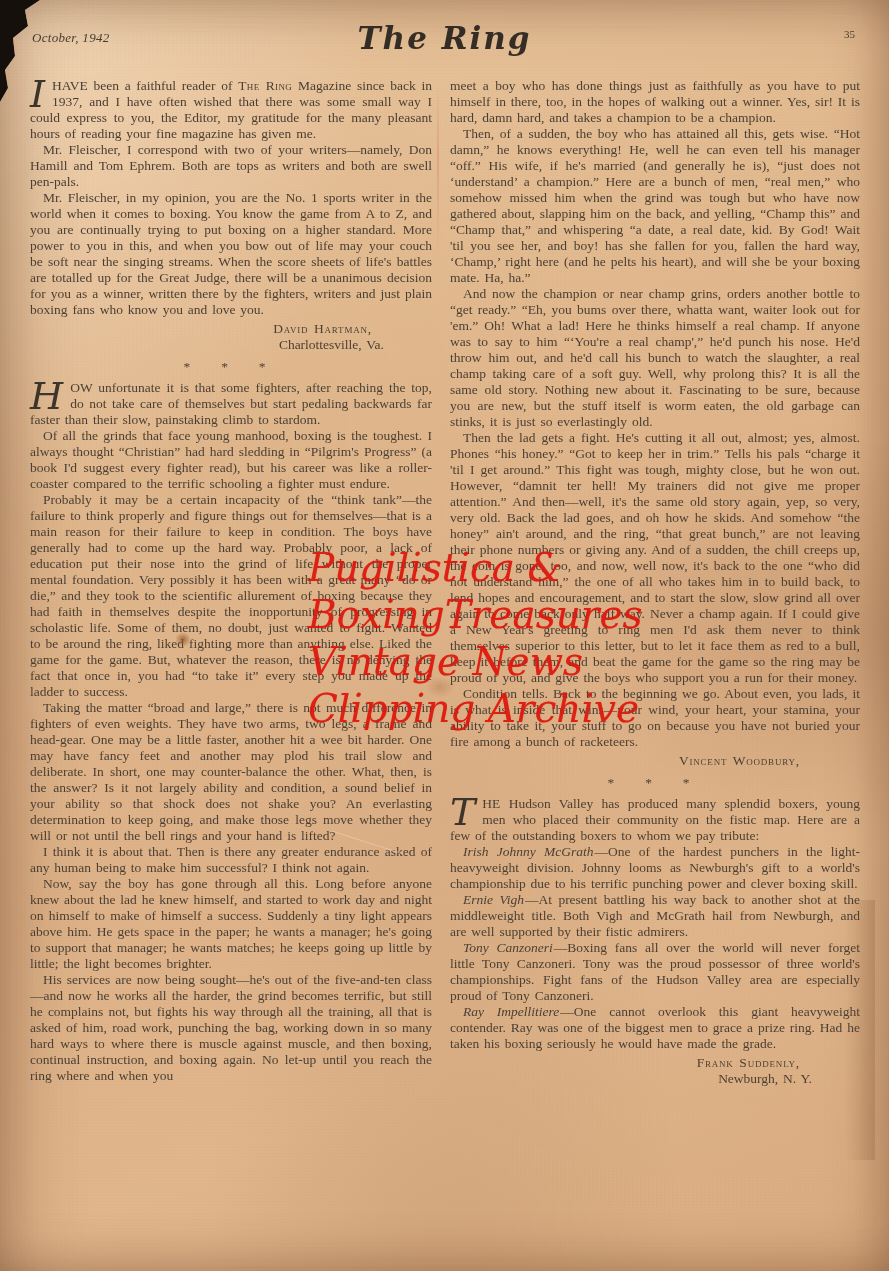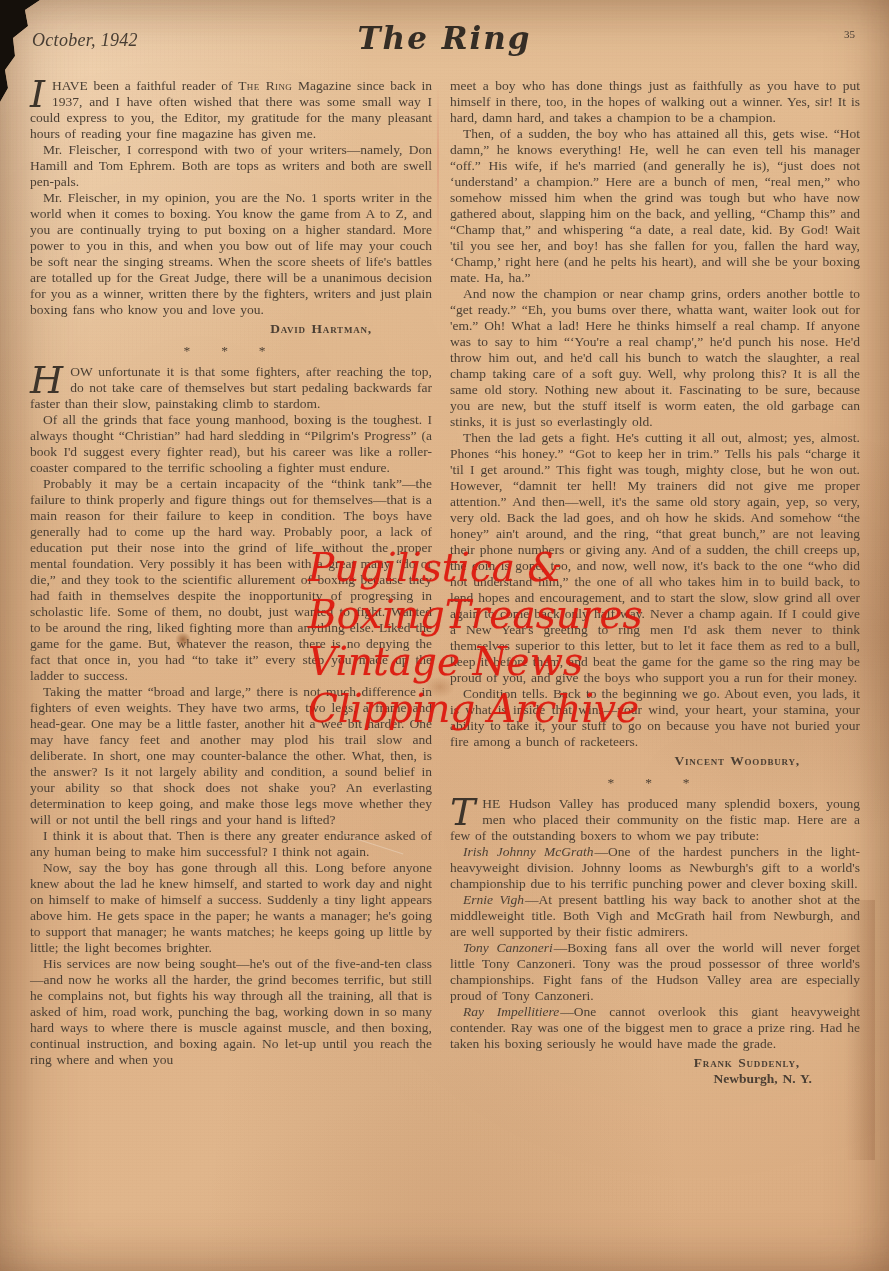--- a/index.html
+++ b/index.html
@@ -30,21 +30,21 @@
   .paper::after{
     content:"";position:absolute;inset:0;pointer-events:none;opacity:.5;
     background:
       repeating-linear-gradient(0deg, rgba(150,95,55,.025) 0 1px, transparent 1px 3px),
       repeating-linear-gradient(90deg, rgba(150,95,55,.02) 0 1px, transparent 1px 4px),
       radial-gradient(circle at 22% 34%, rgba(140,85,45,.06), transparent 38%),
       radial-gradient(circle at 78% 62%, rgba(140,85,45,.05), transparent 42%);
   }
   .header-date{
     position:absolute;left:32px;top:30px;
-    font-style:italic;font-size:18px;color:#473d33;letter-spacing:.3px;
+    font-style:italic;font-size:13px;color:#473d33;letter-spacing:.3px;
   }
   .logo{
     position:absolute;top:20px;left:0;right:0;text-align:center;
     font-family:"DejaVu Serif",serif;font-style:italic;font-weight:bold;
     font-size:31px;color:#342d25;letter-spacing:2px;
   }
   .pageno{
     position:absolute;top:28px;right:34px;
     font-size:11px;color:#473d33;
   }
@@ -59,21 +59,21 @@
   .col p.open{text-indent:0;margin-top:2px;}
   .dropcap{
     float:left;
     font-family:"DejaVu Serif",serif;font-style:italic;
     font-size:38px;line-height:29px;
     padding:2px 7px 0 0;color:#3c342b;
   }
   .sc{font-variant:small-caps;letter-spacing:.4px;}
   .lead{padding-right:1px;}
   .tribute{margin-top:3px;}
-  .sig{margin:3px 0 2px;font-weight:bold;}
+  .sig{margin:3px 0 2px;}
   .sig-name{text-align:right;padding-right:60px;font-variant:small-caps;letter-spacing:.8px;}
   .sig-loc{text-align:right;padding-right:48px;}
   .stars{text-align:center;letter-spacing:13px;margin:6px 0 5px;text-indent:0;font-size:13.5px;}
   .watermark{
     position:absolute;left:308px;top:544px;width:444px;
     text-align:left;pointer-events:none;
     font-family:"DejaVu Serif",serif;font-style:italic;font-weight:400;
     font-size:39px;line-height:47px;opacity:.93;
     text-shadow:0 0 1px rgba(220,20,10,.4);
   }
@@ -107,20 +107,21 @@
   <div class="header-date">October, 1942</div>
   <div class="logo">The Ring</div>
   <div class="pageno">35</div>
 
   <div class="col col-left" id="col-left">
       <p class="open"><span class="dropcap">I</span>HAVE been a faithful reader of <span class="sc">The Ring</span> Magazine since back in 1937, and I have often wished that there was some small way I could express to you, the Editor, my gratitude for the many pleasant hours of reading your fine magazine has given me.</p>
       <p>Mr. Fleischer, I correspond with two of your writers—namely, Don Hamill and Tom Ephrem. Both are tops as writers and both are swell pen-pals.</p>
       <p>Mr. Fleischer, in my opinion, you are the No. 1 sports writer in the world when it comes to boxing. You know the game from A to Z, and you are continually trying to put boxing on a higher standard. More power to you in this, and when you bow out of life may your couch be soft near the singing streams. When the score sheets of life's battles are totalled up for the Great Judge, there will be a unanimous decision for you as a winner, written there by the fighters, writers and just plain boxing fans who know you and love you.</p>
       <div class="sig">
         <div class="sig-name">David Hartman,</div>
+        <div class="sig-loc">Charlottesville, Va.</div>
       </div>
       <div class="stars">* * *</div>
       <p class="open"><span class="dropcap">H</span>OW unfortunate it is that some fighters, after reaching the top, do not take care of themselves but start pedaling backwards far faster than their slow, painstaking climb to stardom.</p>
       <p>Of all the grinds that face young manhood, boxing is the toughest. I always thought “Christian” had hard sledding in “Pilgrim's Progress” (a book I'd suggest every fighter read), but his career was like a roller-coaster compared to the terrific schooling a fighter must endure.</p>
       <p>Probably it may be a certain incapacity of the “think tank”—the failure to think properly and figure things out for themselves—that is a main reason for their failure to keep in condition. The boys have generally had to come up the hard way. Probably poor, a lack of education put their nose into the grind of life without the proper mental foundation. Very possibly it has been with a great many “do or die,” and they took to the scientific allurement of boxing because they had faith in themselves despite the inopportunity of progressing in scholastic life. Some of them, no doubt, just wanted to fight. Wanted to be around the ring, liked fighting more than anything else. Liked the game for the game. But, whatever the reason, there is no denying the fact that once in, you had “to take it” every step you made up the ladder to success.</p>
       <p>Taking the matter “broad and large,” there is not much difference in fighters of even weights. They have two arms, two legs, a frame and head-gear. One may be a little faster, another hit a wee bit harder. One may have fancy feet and another may plod his trail slow and deliberate. In short, one may counter-balance the other. What, then, is the answer? Is it not largely ability and condition, a sound belief in your ability so that shock does not shake you? An everlasting determination to keep going, and make those legs move whether they will or not until the bell rings and your hand is lifted?</p>
       <p>I think it is about that. Then is there any greater endurance asked of any human being to make him successful? I think not again.</p>
       <p>Now, say the boy has gone through all this. Long before anyone knew about the lad he knew himself, and started to work day and night on himself to make of himself a success. Suddenly a tiny light appears above him. He gets space in the paper; he wants a manager; he's going to support that manager; he wants matches; he keeps going up little by little; the light becomes brighter.</p>
       <p>His services are now being sought—he's out of the five-and-ten class—and now he works all the harder, the grind becomes terrific, but still he complains not, but fights his way through all the training, all that is asked of him, road work, punching the bag, working down in so many hard ways to where there is muscle against muscle, and then boxing, continual instruction, and boxing again. No let-up until you reach the ring where and when you</p>
     </div>

